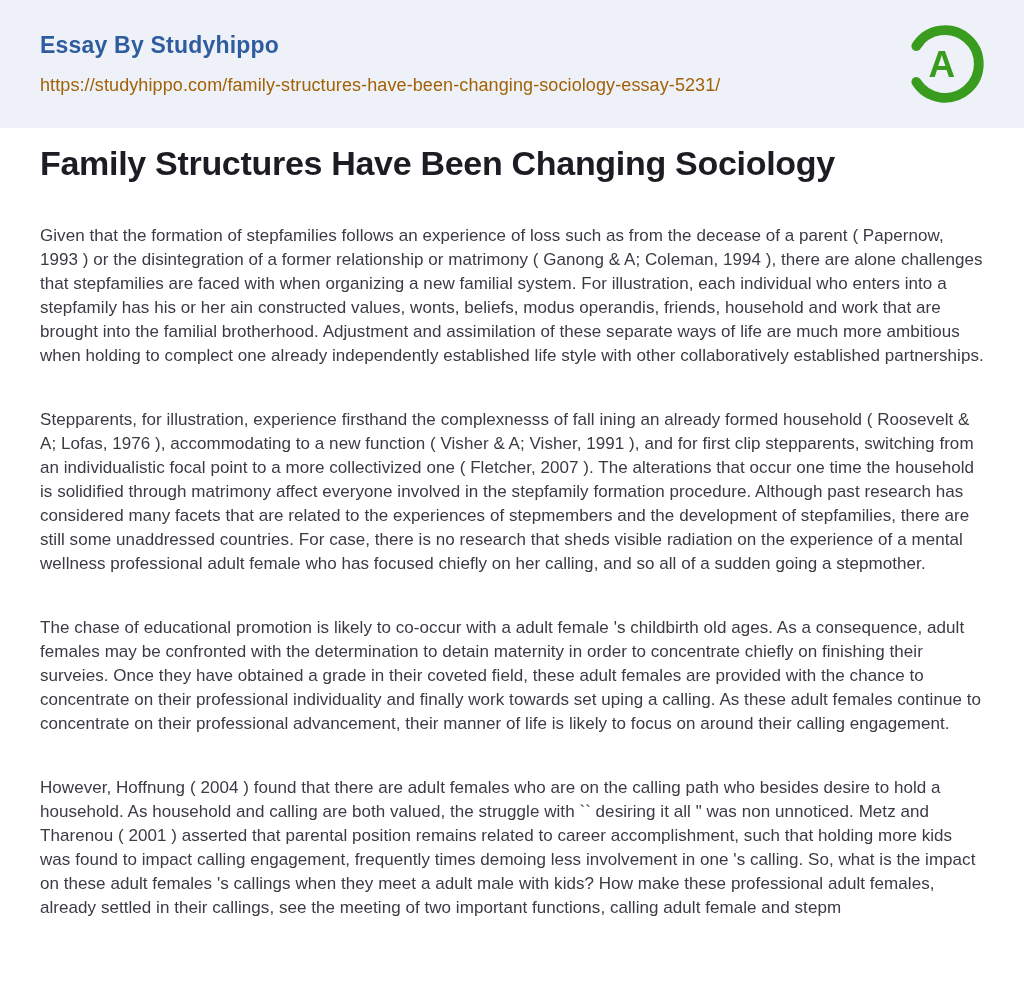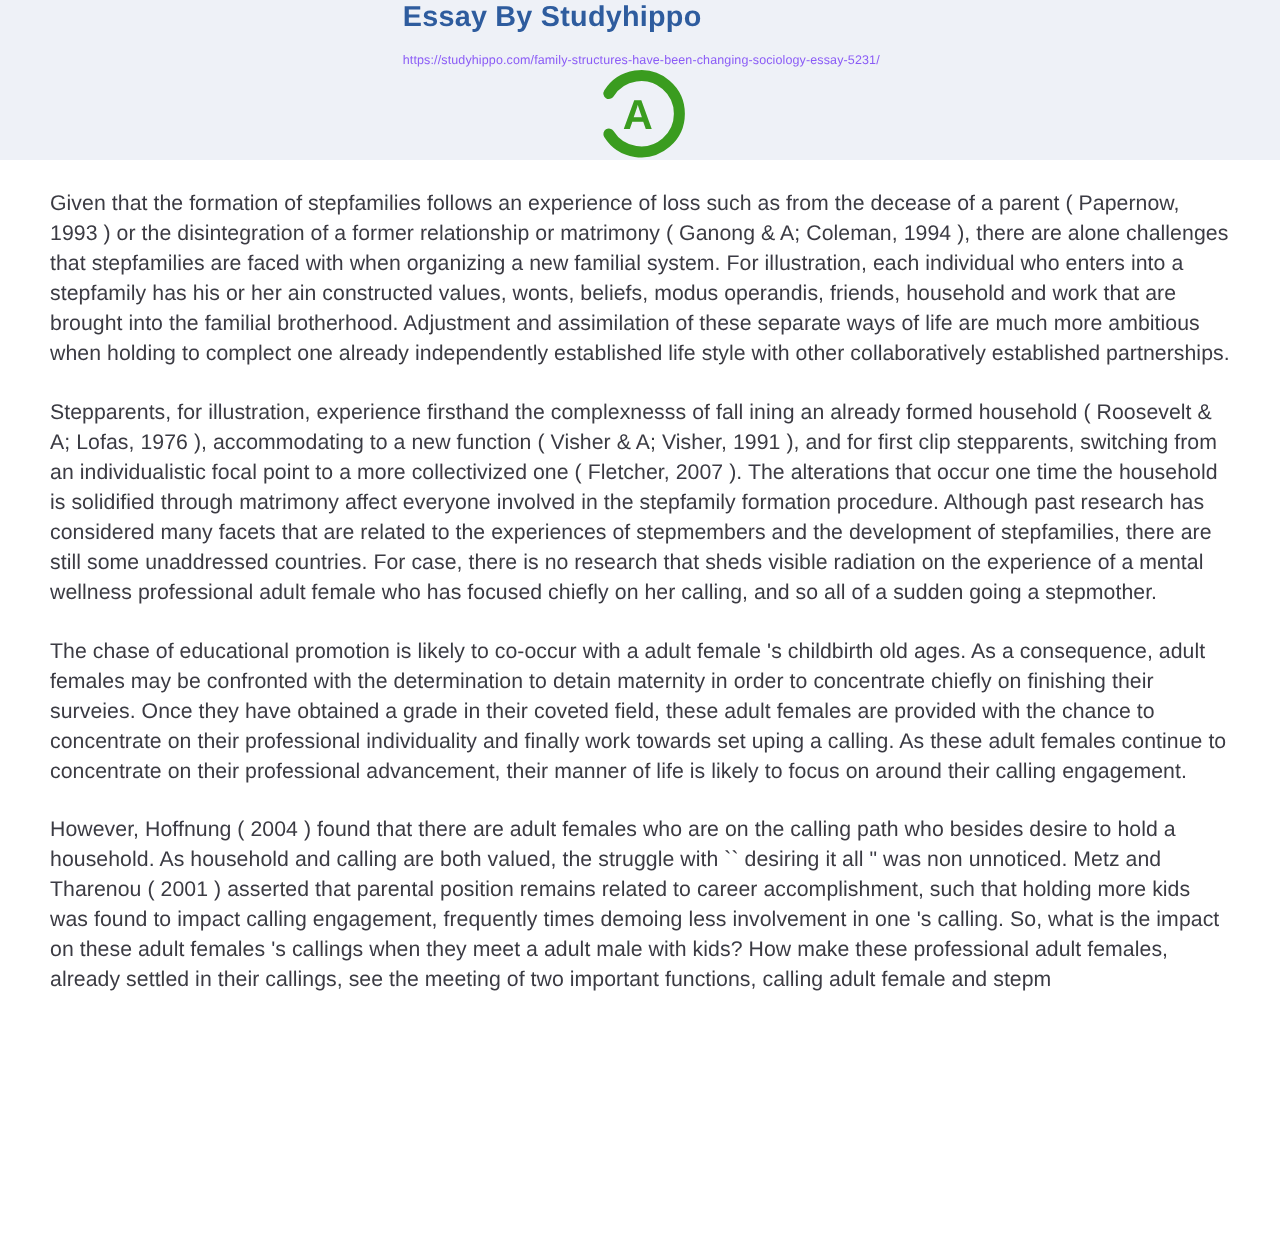--- a/index.html
+++ b/index.html
@@ -12,32 +12,31 @@
   }
   
   .page-header {
     width: 100%;
     height: 128px;
     background: #eef1f7;
     display: flex;
     align-items: center;
     justify-content: space-between;
     padding: 0 38px 0 40px;
-    flex-direction: column;
   }
   .header-text { display: flex; flex-direction: column; gap: 16px; }
   .site-title {
     color: #2e5c9e;
     font-size: 23px;
     font-weight: 700;
     letter-spacing: 0.2px;
   }
   .essay-url {
-    color: #8b5cf6;
-    font-size: 10px;
+    color: #a16207;
+    font-size: 18px;
     font-weight: 400;
     text-decoration: none;
     letter-spacing: 0.1px;
   }
   .logo { width: 82px; height: 82px; display: block; }
   .logo text {
     font-family: "Liberation Sans", "DejaVu Sans", sans-serif;
     font-weight: 600;
     font-size: 36px;
   }
@@ -50,41 +49,42 @@
     font-size: 34px;
     line-height: 1.22;
     font-weight: 700;
     color: #1c1c22;
     letter-spacing: -0.3px;
   }
   .article p, .section-heading {
     font-size: 17px;
     line-height: 24px;
     color: #3b3b43;
-    margin: 23px 0;
+    margin: 40px 0;
     font-weight: 400;
     letter-spacing: 0.05px;
   }
   .section-heading { display: block; }
 </style>
 </head>
 <body>
 
 <header class="page-header">
   <div class="header-text">
     <div class="site-title">Essay By Studyhippo</div>
     <a class="essay-url">https://studyhippo.com/family-structures-have-been-changing-sociology-essay-5231/</a>
   </div>
   <svg class="logo" viewBox="0 0 80 80" aria-hidden="true">
     <path d="M 12 22.5 A 33 33 0 1 1 12 57.5" fill="none" stroke="#3a9c1f" stroke-width="9.5" stroke-linecap="round"></path>
     <text x="37" y="53" text-anchor="middle" fill="#3a9c1f">A</text>
   </svg>
 </header>
 
 <main class="article">
+  <h1 class="essay-title">Family Structures Have Been Changing Sociology</h1>
 
   <p>Given that the formation of stepfamilies follows an experience of loss such as from the decease of a parent ( Papernow, 1993 ) or the disintegration of a former relationship or matrimony ( Ganong &amp; A; Coleman, 1994 ), there are alone challenges that stepfamilies are faced with when organizing a new familial system. For illustration, each individual who enters into a stepfamily has his or her ain constructed values, wonts, beliefs, modus operandis, friends, household and work that are brought into the familial brotherhood. Adjustment and assimilation of these separate ways of life are much more ambitious when holding to complect one already independently established life style with other collaboratively established partnerships.</p>
 
   <p>Stepparents, for illustration, experience firsthand the complexnesss of fall ining an already formed household ( Roosevelt &amp; A; Lofas, 1976 ), accommodating to a new function ( Visher &amp; A; Visher, 1991 ), and for first clip stepparents, switching from an individualistic focal point to a more collectivized one ( Fletcher, 2007 ). The alterations that occur one time the household is solidified through matrimony affect everyone involved in the stepfamily formation procedure. Although past research has considered many facets that are related to the experiences of stepmembers and the development of stepfamilies, there are still some unaddressed countries. For case, there is no research that sheds visible radiation on the experience of a mental wellness professional adult female who has focused chiefly on her calling, and so all of a sudden going a stepmother.</p>
 
 
   <p>The chase of educational promotion is likely to co-occur with a adult female 's childbirth old ages. As a consequence, adult females may be confronted with the determination to detain maternity in order to concentrate chiefly on finishing their surveies. Once they have obtained a grade in their coveted field, these adult females are provided with the chance to concentrate on their professional individuality and finally work towards set uping a calling. As these adult females continue to concentrate on their professional advancement, their manner of life is likely to focus on around their calling engagement.</p>
 
   <p>However, Hoffnung ( 2004 ) found that there are adult females who are on the calling path who besides desire to hold a household. As household and calling are both valued, the struggle with `` desiring it all " was non unnoticed. Metz and Tharenou ( 2001 ) asserted that parental position remains related to career accomplishment, such that holding more kids was found to impact calling engagement, frequently times demoing less involvement in one 's calling. So, what is the impact on these adult females 's callings when they meet a adult male with kids? How make these professional adult females, already settled in their callings, see the meeting of two important functions, calling adult female and stepm</p>
 </main>

